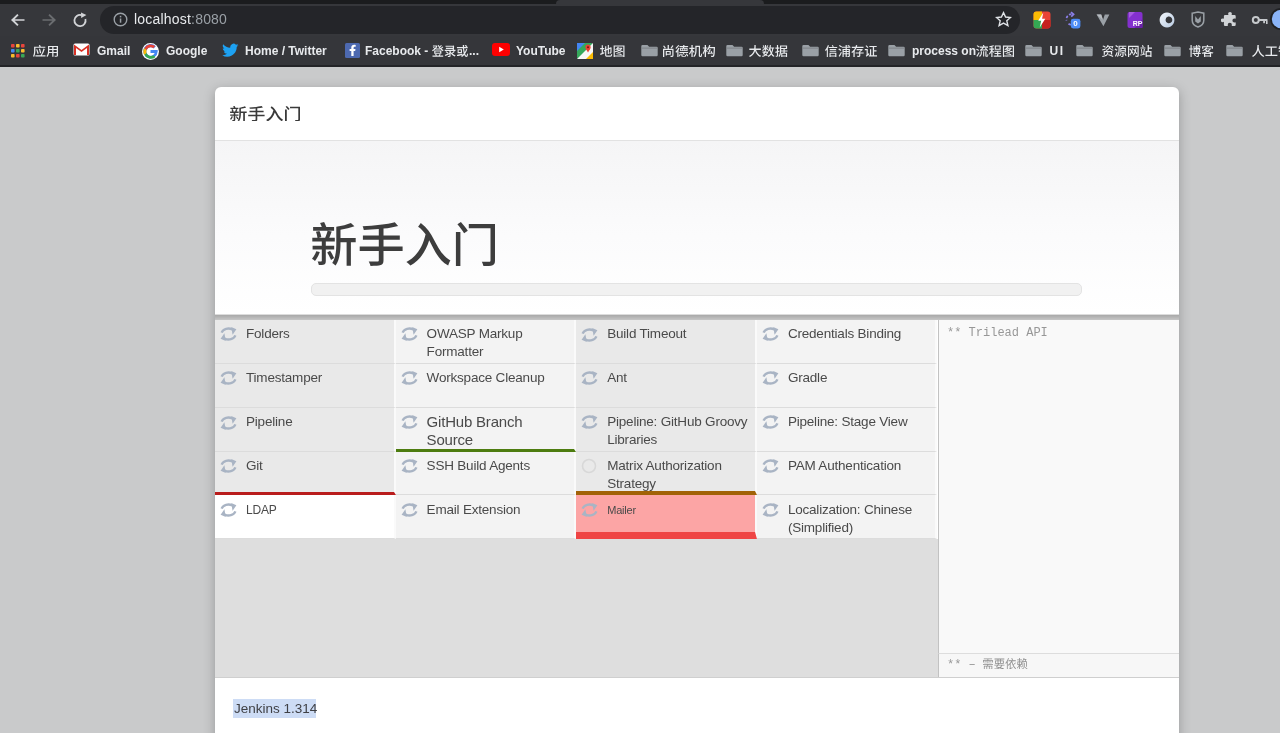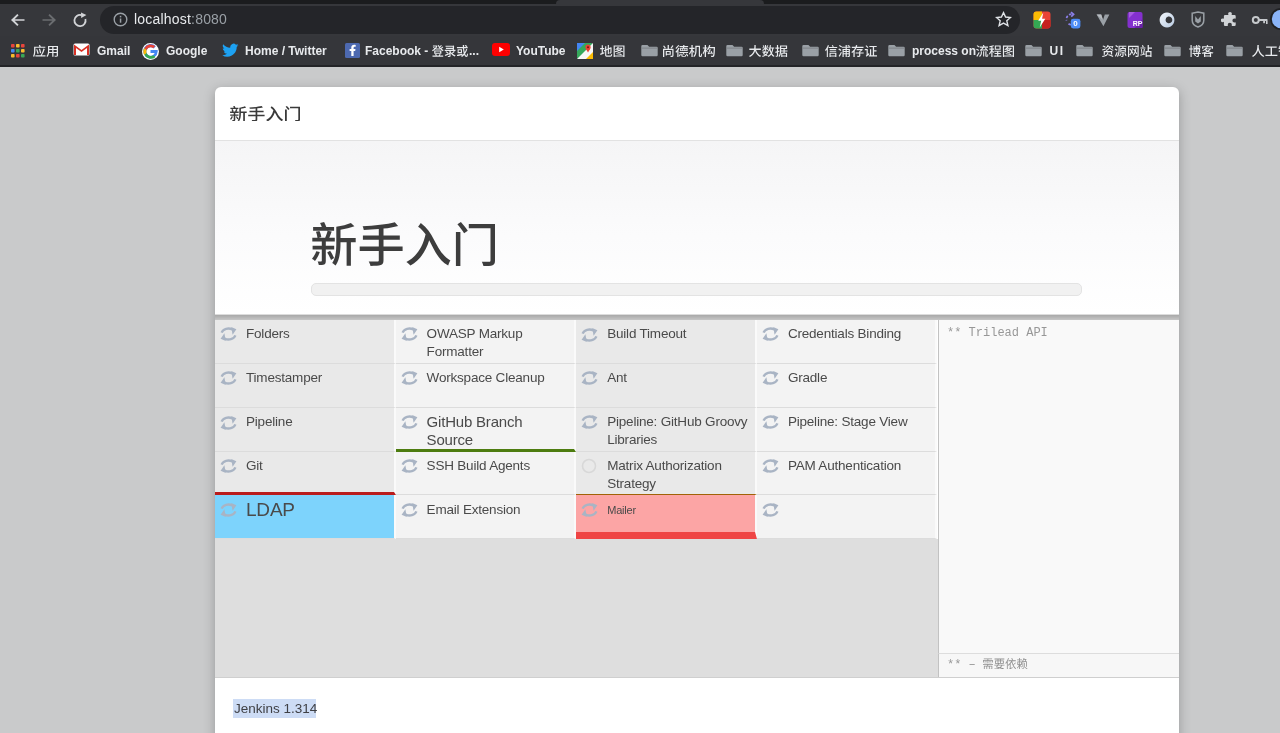--- a/index.html
+++ b/index.html
@@ -440,21 +440,21 @@
             <path d="M2.6,6.6 A7.0,5.7 0 0 1 13.4,3.6"></path>
             <path d="M16.4,9.4 A7.0,5.7 0 0 1 5.6,12.4"></path>
           </g>
           <path fill="#a9b4c4" d="M12.2,1.0 L17.4,3.2 L13.6,8.8 Z"></path>
           <path fill="#a9b4c4" d="M6.8,15.0 L1.6,12.8 L5.4,7.2 Z"></path>
         </svg>
       </span>
       <span>SSH Build Agents</span>
     </div>
   </div>
-<div class="abs" style="left:576.2px;top:451.5px;width:180.6px;height:43.5px;background:#e9e9e9;border-right:2px solid #fafafa;border-bottom:1px solid #a16207;padding:5.5px 6px 0 4px;font-size:13.5px;letter-spacing:-0.2px;color:#4a4a4a;line-height:18px">
+<div class="abs" style="left:576.2px;top:451.5px;width:180.6px;height:43.5px;background:#e9e9e9;border-right:2px solid #fafafa;border-bottom:4px solid #a16207;padding:5.5px 6px 0 4px;font-size:13.5px;letter-spacing:-0.2px;color:#4a4a4a;line-height:18px">
     <div style="display:flex;align-items:flex-start">
       <span style="flex:0 0 27px;padding-top:1px">
         <svg class="sp" width="19" height="16" viewBox="0 0 19 16">
           <circle cx="9" cy="8" r="6.5" fill="none" stroke="#d8d8d8" stroke-width="1.6"></circle>
         </svg>
       </span>
       <span>Matrix Authorization<br>Strategy</span>
     </div>
   </div>
 <div class="abs" style="left:756.9px;top:451.5px;width:180.6px;height:43.5px;background:#f3f3f3;border-right:2px solid #fafafa;border-bottom:1px solid #dcdcdc;padding:5.5px 6px 0 4px;font-size:13.5px;letter-spacing:-0.2px;color:#4a4a4a;line-height:18px">
@@ -465,21 +465,21 @@
             <path d="M2.6,6.6 A7.0,5.7 0 0 1 13.4,3.6"></path>
             <path d="M16.4,9.4 A7.0,5.7 0 0 1 5.6,12.4"></path>
           </g>
           <path fill="#a9b4c4" d="M12.2,1.0 L17.4,3.2 L13.6,8.8 Z"></path>
           <path fill="#a9b4c4" d="M6.8,15.0 L1.6,12.8 L5.4,7.2 Z"></path>
         </svg>
       </span>
       <span>PAM Authentication</span>
     </div>
   </div>
-<div class="abs" style="left:215.0px;top:495.0px;width:180.6px;height:43.5px;background:#7dd3fc;border-right:2px solid #fafafa;border-bottom:1px solid #dcdcdc;padding:5.5px 6px 0 4px;font-size:19px;letter-spacing:-0.2px;color:#4a4a4a;line-height:18px">
+<div class="abs" style="left:215.0px;top:495.0px;width:180.6px;height:43.5px;background:#ffffff;border-right:2px solid #fafafa;border-bottom:1px solid #dcdcdc;padding:5.5px 6px 0 4px;font-size:12px;letter-spacing:-0.2px;color:#4a4a4a;line-height:18px">
     <div style="display:flex;align-items:flex-start">
       <span style="flex:0 0 27px;padding-top:1px">
         <svg class="sp" width="19" height="16" viewBox="0 0 19 16">
           <g fill="none" stroke="#a9b4c4" stroke-width="2.3">
             <path d="M2.6,6.6 A7.0,5.7 0 0 1 13.4,3.6"></path>
             <path d="M16.4,9.4 A7.0,5.7 0 0 1 5.6,12.4"></path>
           </g>
           <path fill="#a9b4c4" d="M12.2,1.0 L17.4,3.2 L13.6,8.8 Z"></path>
           <path fill="#a9b4c4" d="M6.8,15.0 L1.6,12.8 L5.4,7.2 Z"></path>
         </svg>
@@ -522,20 +522,21 @@
       <span style="flex:0 0 27px;padding-top:1px">
         <svg class="sp" width="19" height="16" viewBox="0 0 19 16">
           <g fill="none" stroke="#a9b4c4" stroke-width="2.3">
             <path d="M2.6,6.6 A7.0,5.7 0 0 1 13.4,3.6"></path>
             <path d="M16.4,9.4 A7.0,5.7 0 0 1 5.6,12.4"></path>
           </g>
           <path fill="#a9b4c4" d="M12.2,1.0 L17.4,3.2 L13.6,8.8 Z"></path>
           <path fill="#a9b4c4" d="M6.8,15.0 L1.6,12.8 L5.4,7.2 Z"></path>
         </svg>
       </span>
+      <span>Localization: Chinese<br>(Simplified)</span>
     </div>
   </div>
 <div class="abs" style="left:215px;top:538.5px;width:722.5px;height:138.0px;background:#dedede"></div>
 <div class="abs" style="left:937.5px;top:319.5px;width:241px;height:333.5px;background:#f9f9f9;border-left:1px solid #c2c2c2"></div>
 <div class="abs" style="left:947px;top:326px;font-family:'Liberation Mono',monospace;font-size:12px;color:#979797;letter-spacing:0">** Trilead API</div>
 <div class="abs" style="left:937.5px;top:653px;width:241px;height:23.5px;background:#f7f7f7;border-left:1px solid #c2c2c2;border-top:1px solid #ddd"></div>
 <div class="abs" style="left:947px;top:658px;font-family:'Liberation Mono',monospace;font-size:12px;color:#979797">** – </div>
 <svg style="position:absolute;left:983px;top:657.5px;display:block" width="44.5" height="11.5" viewBox="0 0 44.5 11.5">
     <path d="M1.5 3.4V4.0H3.9V3.4ZM1.2 4.7V5.3H3.9V4.7ZM5.9 4.7V5.3H8.7V4.7ZM5.9 3.4V4.0H8.5V3.4ZM0.1 2.0V4.4H0.9V2.7H4.5V5.6H5.3V2.7H9.0V4.4H9.8V2.0H5.3V1.2H9.1V0.5H0.8V1.2H4.5V2.0ZM0.9 7.7V11.4H1.7V8.4H3.4V11.4H4.2V8.4H5.9V11.4H6.7V8.4H8.5V10.5C8.5 10.6 8.5 10.7 8.3 10.7C8.2 10.7 7.8 10.7 7.4 10.7C7.5 10.9 7.6 11.2 7.6 11.5C8.2 11.5 8.7 11.5 9.0 11.3C9.2 11.2 9.3 11.0 9.3 10.5V7.7H5.0L5.3 6.8H10.0V6.0H0.0V6.8H4.4C4.4 7.1 4.3 7.4 4.2 7.7Z M18.3 7.6C18.0 8.3 17.4 8.9 16.7 9.3C15.9 9.1 15.0 8.9 14.2 8.7C14.4 8.4 14.7 8.0 15.0 7.6ZM12.0 2.4V5.7H15.1C14.9 6.0 14.7 6.4 14.5 6.8H11.3V7.6H14.0C13.6 8.2 13.2 8.8 12.8 9.2C13.8 9.4 14.7 9.6 15.6 9.9C14.5 10.3 13.1 10.5 11.3 10.6C11.5 10.8 11.6 11.2 11.7 11.4C13.8 11.2 15.5 10.9 16.8 10.2C18.3 10.6 19.5 11.1 20.5 11.5L21.2 10.7C20.3 10.4 19.1 10.0 17.8 9.6C18.4 9.1 18.9 8.4 19.3 7.6H21.5V6.8H15.5C15.7 6.4 15.8 6.1 16.0 5.8L15.5 5.7H20.8V2.4H18.0V1.4H21.3V0.5H11.5V1.4H14.6V2.4ZM15.4 1.4H17.2V2.4H15.4ZM12.8 3.2H14.6V4.9H12.8ZM15.4 3.2H17.2V4.9H15.4ZM18.0 3.2H19.9V4.9H18.0Z M28.3 0.3C28.6 0.9 29.0 1.8 29.1 2.3L29.9 2.0C29.8 1.5 29.4 0.7 29.1 0.0ZM26.6 11.5C26.9 11.3 27.2 11.1 29.8 10.1C29.7 9.9 29.7 9.5 29.6 9.3L27.6 10.1V5.6C28.0 5.1 28.3 4.7 28.7 4.2C29.4 7.2 30.7 9.8 32.5 11.1C32.7 10.9 32.9 10.5 33.1 10.3C32.1 9.7 31.2 8.5 30.5 7.1C31.3 6.6 32.2 5.8 32.9 5.1L32.3 4.4C31.8 5.0 30.9 5.8 30.2 6.4C29.8 5.4 29.5 4.4 29.2 3.3L29.3 3.2H32.8V2.3H25.5V3.2H28.3C27.4 4.7 26.1 6.1 24.8 6.9C25.0 7.1 25.2 7.5 25.4 7.7C25.8 7.3 26.3 6.9 26.8 6.5V9.7C26.8 10.3 26.4 10.6 26.2 10.8C26.3 11.0 26.6 11.3 26.6 11.5ZM25.1 0.0C24.5 1.9 23.5 3.8 22.4 5.0C22.6 5.2 22.8 5.7 22.9 5.9C23.3 5.5 23.6 5.1 23.9 4.6V11.5H24.7V3.1C25.2 2.2 25.6 1.3 25.9 0.3Z M41.3 4.7C41.3 8.6 41.1 10.0 38.6 10.9C38.7 11.0 38.9 11.3 39.0 11.5C41.7 10.6 42.0 8.8 42.0 4.7ZM41.7 9.6C42.5 10.1 43.5 10.9 44.0 11.4L44.5 10.8C44.0 10.3 43.0 9.5 42.2 9.0ZM34.4 3.4V6.9H35.9C35.5 8.0 34.7 9.1 34.0 9.7C34.1 10.0 34.3 10.4 34.4 10.6C35.1 10.0 35.7 8.9 36.2 7.8V11.4H37.0V7.8C37.5 8.4 38.1 9.1 38.3 9.5L38.9 8.9C38.5 8.4 37.8 7.6 37.2 6.9H38.8V3.4H37.0V2.2H39.0V1.4H37.0V0.1H36.2V1.4H34.1V2.2H36.2V3.4ZM35.2 4.2H36.3V6.2H35.2ZM37.0 4.2H38.0V6.2H37.0ZM40.8 1.8H42.5C42.3 2.3 42.0 2.9 41.8 3.3H40.0C40.3 2.8 40.6 2.3 40.8 1.8ZM40.7 0.0C40.4 1.0 39.8 2.4 38.9 3.5C39.1 3.6 39.3 3.7 39.5 3.9V8.9H40.3V4.0H43.0V8.8H43.8V3.3H42.5C42.9 2.7 43.3 2.0 43.5 1.3L43.0 0.9L42.9 1.0H41.2L41.5 0.1Z" fill="#8f8f8f"></path>
   </svg>

